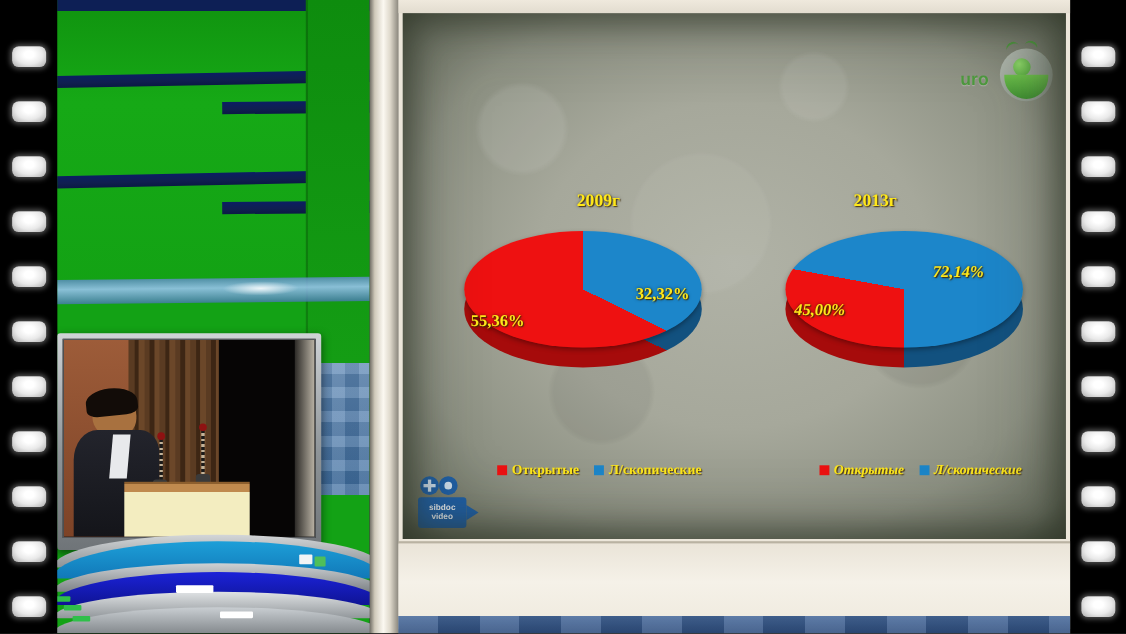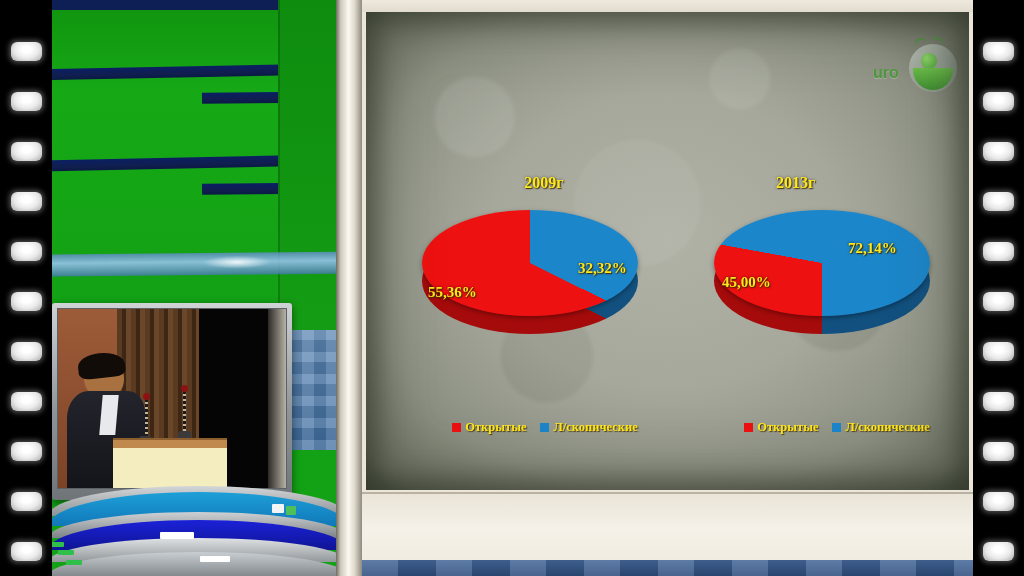--- a/index.html
+++ b/index.html
@@ -202,21 +202,21 @@
     color: #ffe81a; font-weight: bold; font-size: 16px;
     font-family: "Liberation Serif", serif;
     text-shadow: 1px 1px 1px rgba(60,40,0,.85), 0 0 3px rgba(0,0,0,.5);
     margin-top: 44px;
   }
   .yearlabel.y1 { left: 118px; width: 120px; text-align:center; }
   .yearlabel.y2 { left: 410px; width: 120px; text-align:left; }
 
   .chartbox { position: absolute; top: 180px; height: 240px; }
   .chartbox.c1 { left: 48px;  width: 262px; }
-  .chartbox.c2 { left: 340px; width: 262px; }
+  .chartbox.c2 { left: 340px; width: 262px; font-style: italic; }
 
   .pie3d { position: absolute; left: 0; top: 0; width: 232px; height: 150px; }
   .pie-side {
     position: absolute; left: 8px; top: 36px; width: 216px; height: 106px;
     border-radius: 50%;
   }
   .pie-top {
     position: absolute; left: 8px; top: 18px; width: 216px; height: 106px;
     border-radius: 50%;
     box-shadow: 0 2px 5px rgba(0,0,0,.35);
@@ -411,20 +411,29 @@
             <span class="swatch" style="background:#ee1111"></span>
             <span class="txt">Открытые</span>
           </span>
           <span class="item">
             <span class="swatch" style="background:#1c86ca"></span>
             <span class="txt">Л/скопические</span>
           </span>
         </div>
       </div>
 
+      <div id="sibdoc">
+        <span class="plus"></span>
+        <span class="oh"></span>
+        <span class="cam-body">
+          <span class="sib-txt">sibdoc</span>
+          <span class="sib-txt">video</span>
+        </span>
+        <span class="cam-lens"></span>
+      </div>
 
       <div class="edge"></div>
     </div>
 
     <div class="bottomcream"></div>
     <div class="bottomblue"></div>
   </div>
 
   <div class="filmstrip left" id="strip-left">
       <span class="sprocket" style="top: 42px;"></span>

